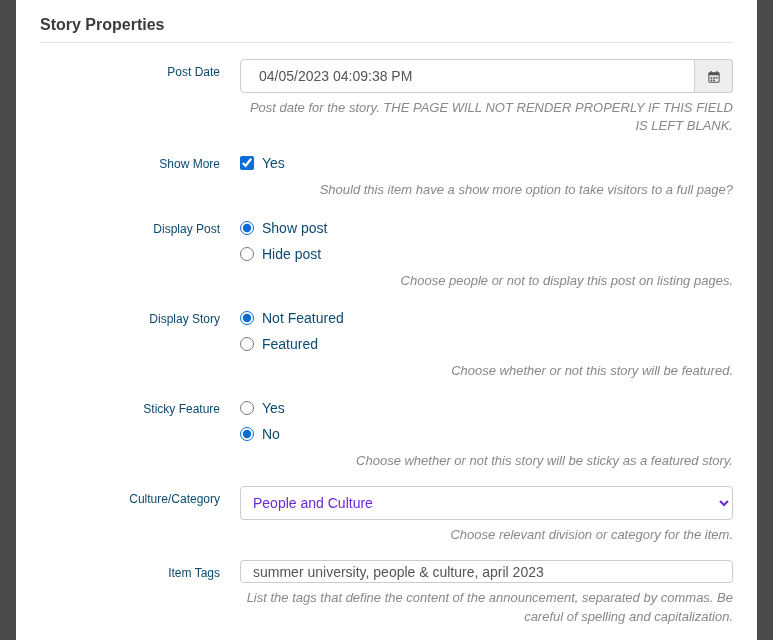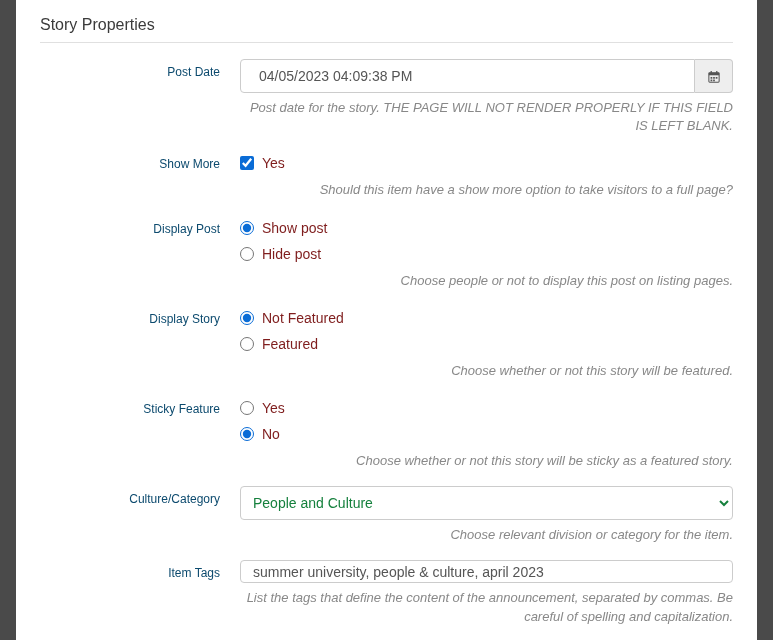--- a/index.html
+++ b/index.html
@@ -13,21 +13,21 @@
       overflow: hidden;
     }
     .panel {
       background: #fff;
       margin: 0 16px;
       height: 100%;
       padding: 0 24px 24px 24px;
     }
     .section-title {
       font-size: 16px;
-      font-weight: 400;
+      font-weight: 700;
       color: #3b3b3b;
       padding: 16px 0 8px 0;
       border-bottom: 1px solid #e0e0e0;
       margin-bottom: 16px;
     }
     .form-row {
       display: flex;
       margin-bottom: 16px;
     }
     .label-col {
@@ -101,30 +101,30 @@
     }
     .checkbox-row input[type="checkbox"] {
       width: 14px;
       height: 14px;
     }
     .radio-row input[type="radio"] {
       width: 14px;
       height: 14px;
     }
     .checkbox-row label, .radio-row label {
-      color: #7f1d1d;
+      color: #0c4a6e;
       font-size: 14px;
       cursor: pointer;
     }
     .select-input {
       width: 100%;
       height: 34px;
       padding: 6px 8px;
       font-size: 14px;
-      color: #15803d;
+      color: #6d28d9;
       border: 1px solid #ccc;
       border-radius: 4px;
       background: #fff;
       outline: none;
     }
   </style>
 </head>
 <body>
 
 <div class="panel">

